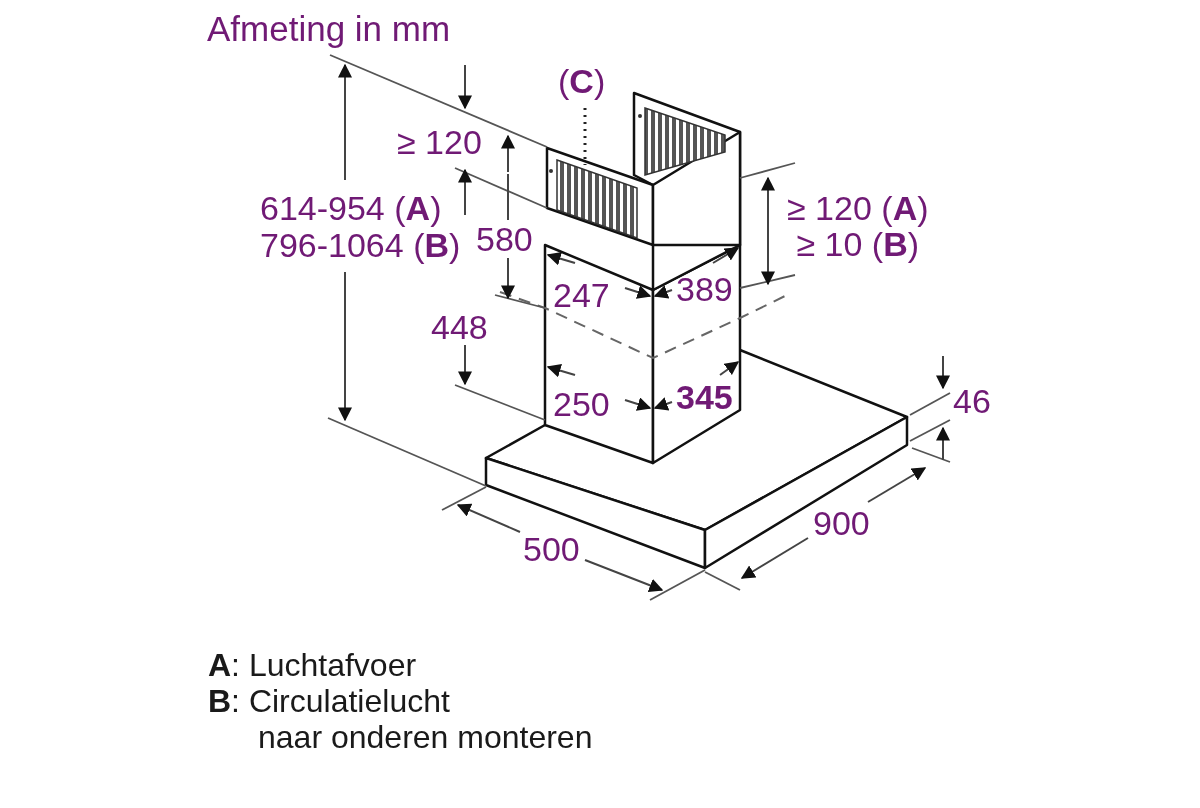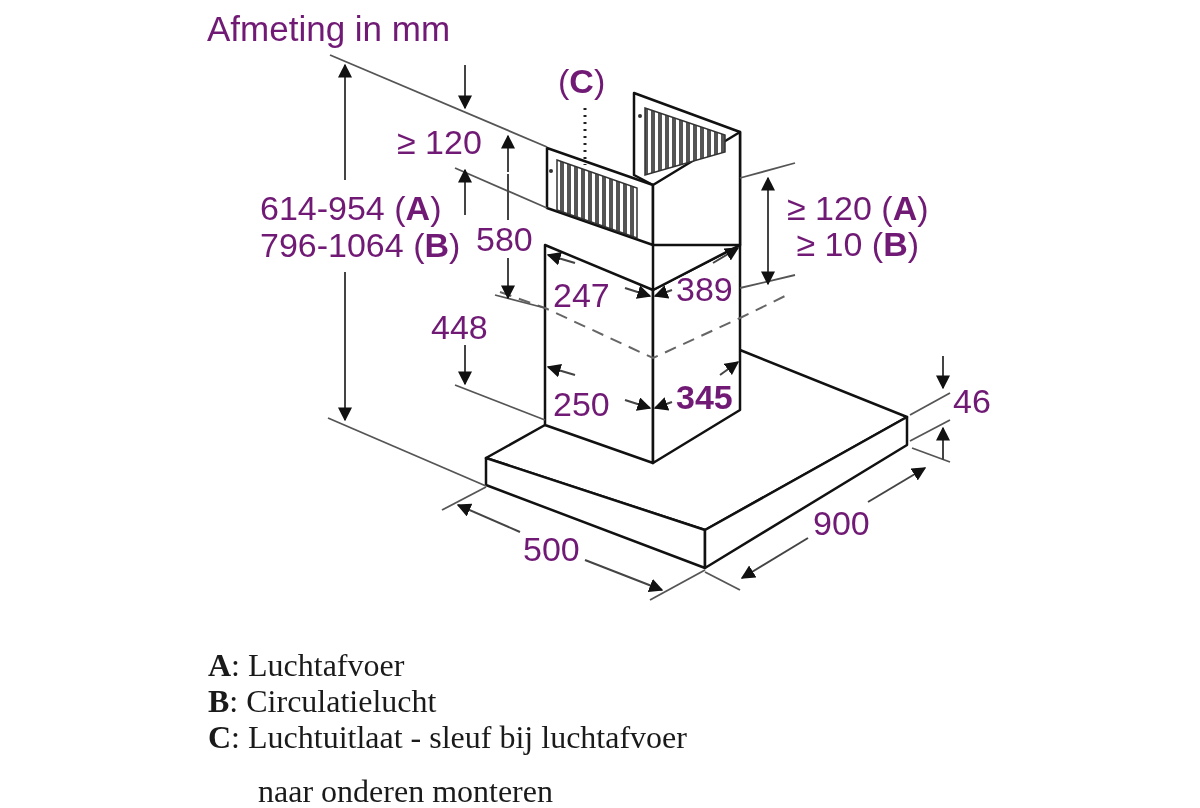--- a/index.html
+++ b/index.html
@@ -2,23 +2,23 @@
 <html><head>
 <meta charset="utf-8">
 <style>
   html, body { margin: 0; padding: 0; background: #ffffff; }
   body { width: 1200px; height: 808px; position: relative; overflow: hidden;
          font-family: "Liberation Sans", "DejaVu Sans", sans-serif; color: #111; }
   #diagram { position: absolute; left: 0; top: 0; width: 1200px; height: 808px; }
   .lbl { position: absolute; font-size: 34px; line-height: 38px; white-space: nowrap; color: #701a75; }
   .lbl b { font-weight: bold; }
   .legend { position: absolute; left: 208px; top: 647px; font-size: 32px; line-height: 36px; color: #1a1a1a; }
-  .legend .row { white-space: nowrap; font-family: Liberation Serif, serif; }
+  .legend .row { white-space: nowrap; }
   .legend .key { font-weight: bold; }
-  .legend .indent { padding-left: 50px; margin-top: 18px; }
+  .legend .indent { padding-left: 50px; }
 </style>
 </head>
 <body>
 
 <svg id="diagram" viewBox="0 0 1200 808" xmlns="http://www.w3.org/2000/svg">
   <defs>
     <marker id="ah" viewBox="0 0 10 10" refX="9" refY="5" markerWidth="7" markerHeight="7" orient="auto-start-reverse">
       <path d="M0,0 L10,5 L0,10 z" fill="#111"></path>
     </marker>
     <pattern id="grille" width="7" height="10" patternUnits="userSpaceOnUse">
@@ -148,17 +148,14 @@
 <div class="lbl" style="left:523px; top:530px;">500</div>
 <div class="lbl" style="left:813px; top:504px;">900</div>
 
 <div class="legend">
   <div class="row">
     <span class="key">A</span>: <span>Luchtafvoer</span>
   </div>
   <div class="row">
     <span class="key">B</span>: <span>Circulatielucht</span>
   </div>
-  <div class="row">
-    <span class="key">C</span>: <span>Luchtuitlaat - sleuf bij luchtafvoer</span>
-  </div>
   <div class="row indent">naar onderen monteren</div>
 </div>
 
 </body></html>

